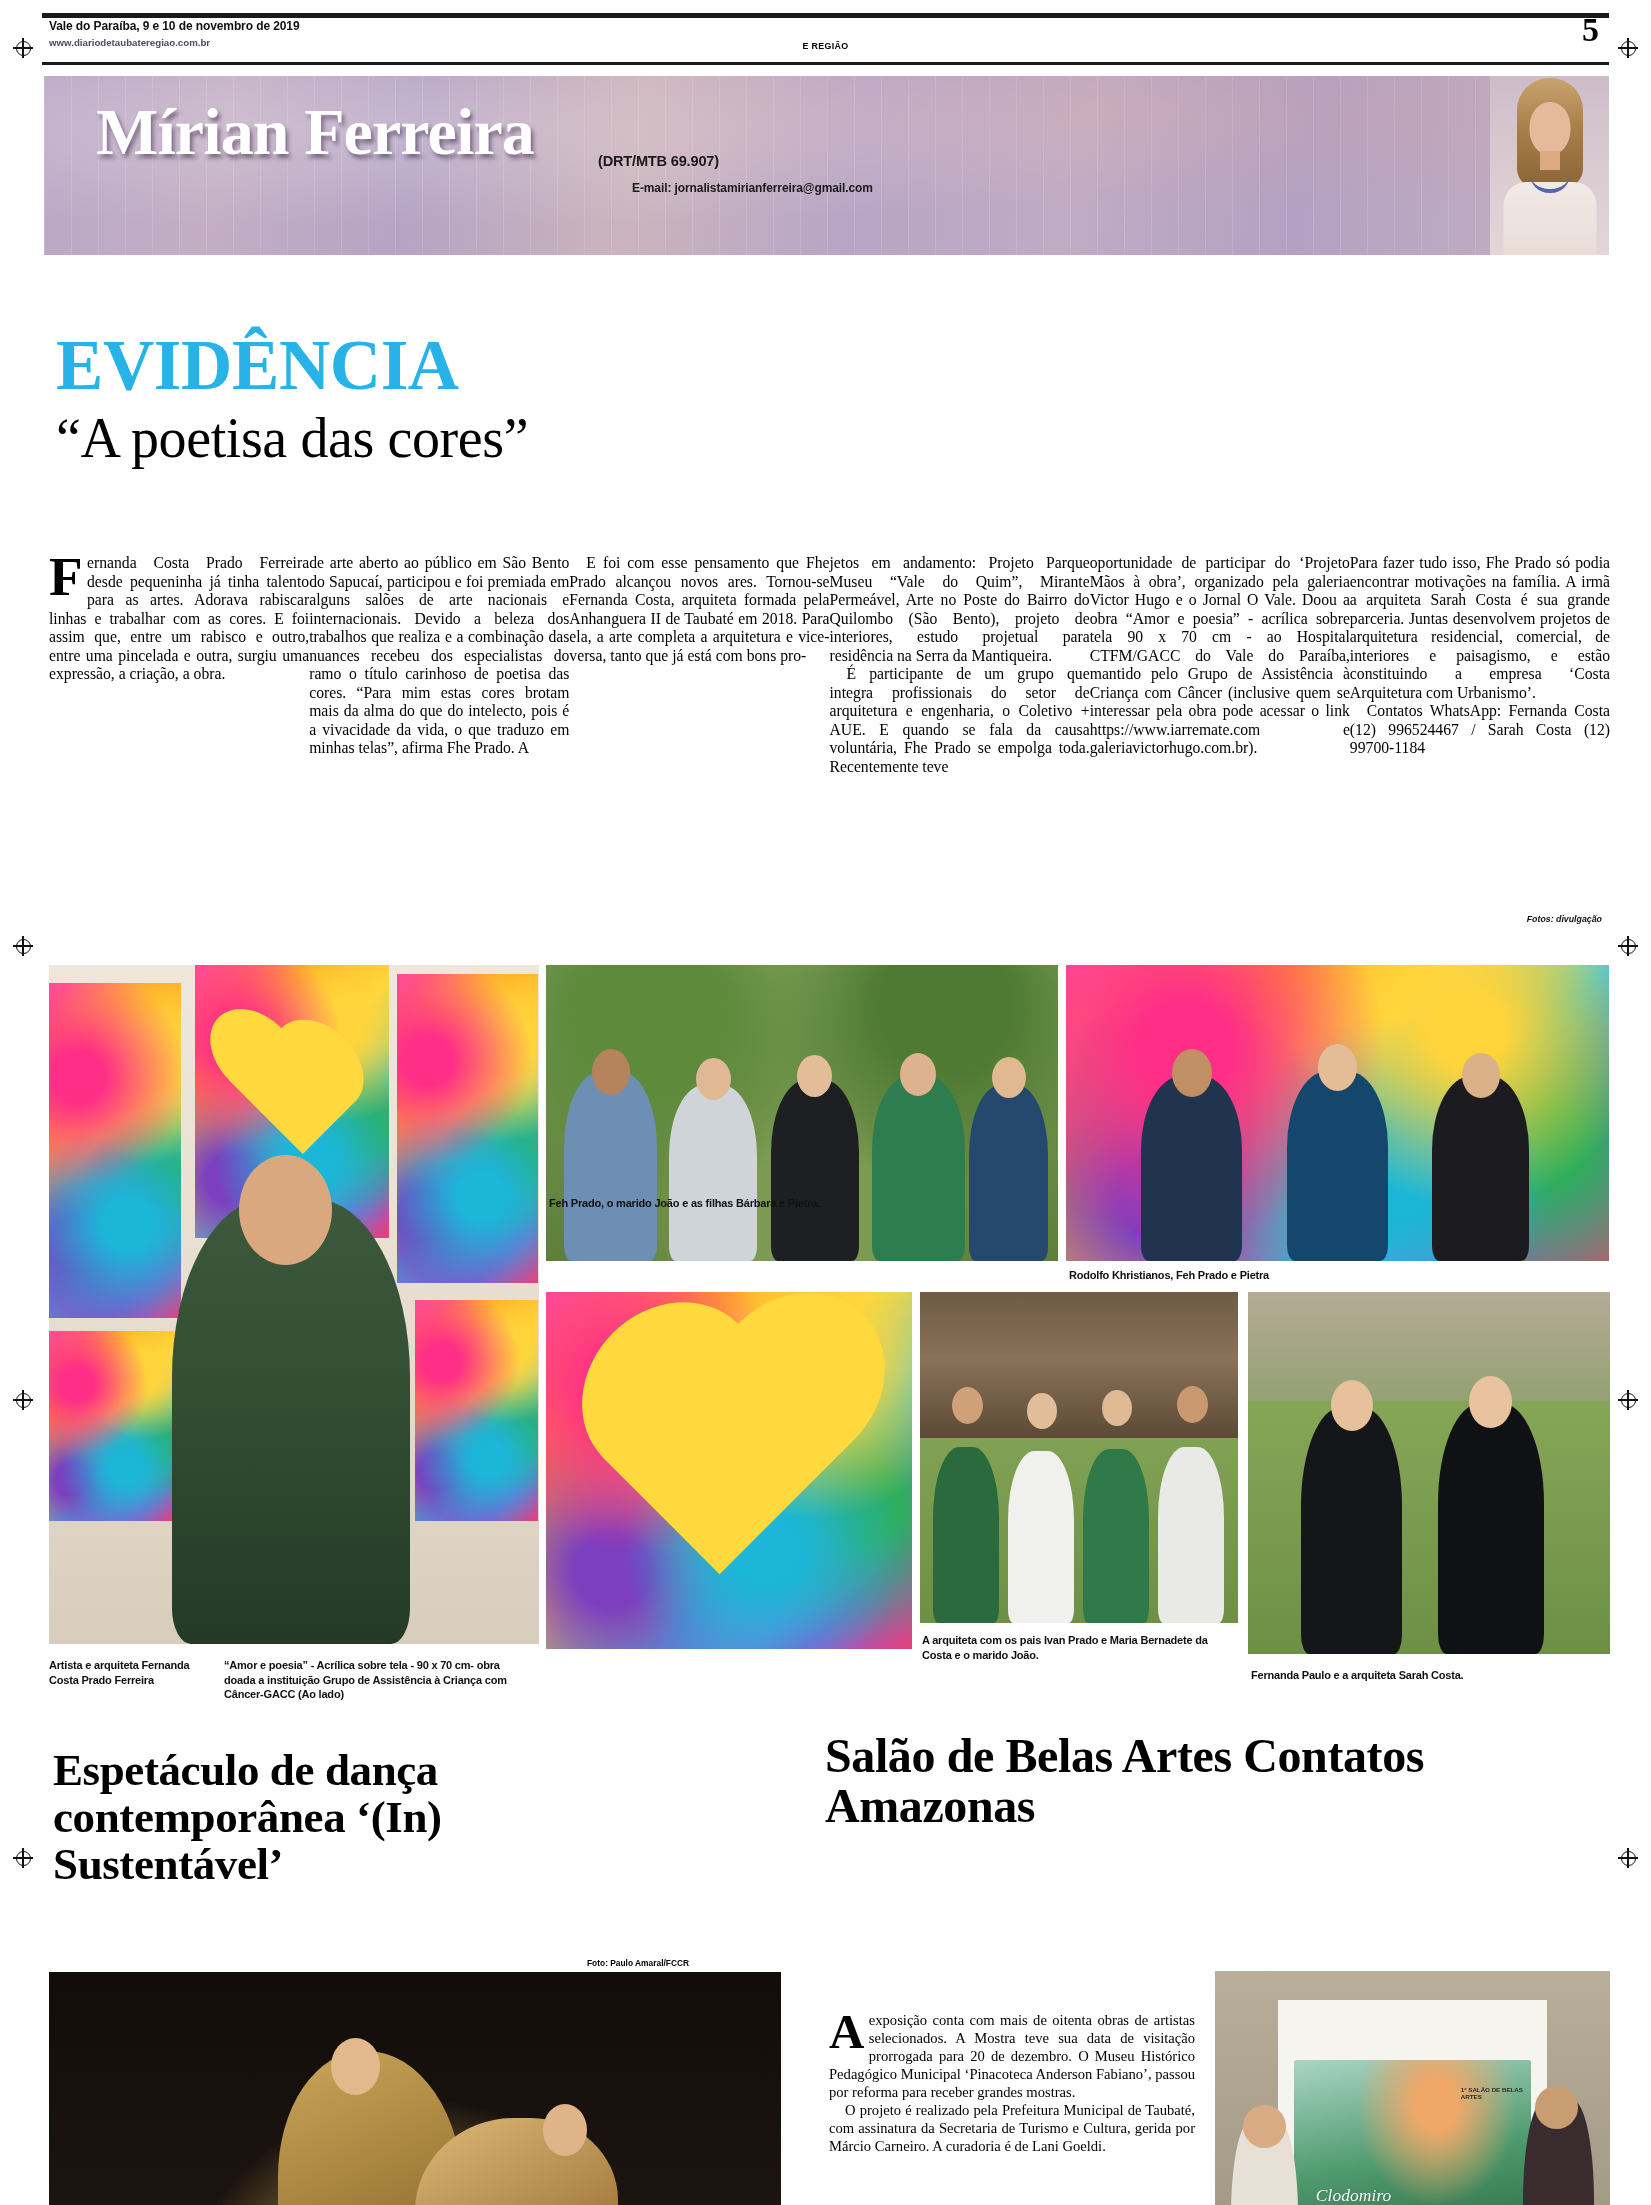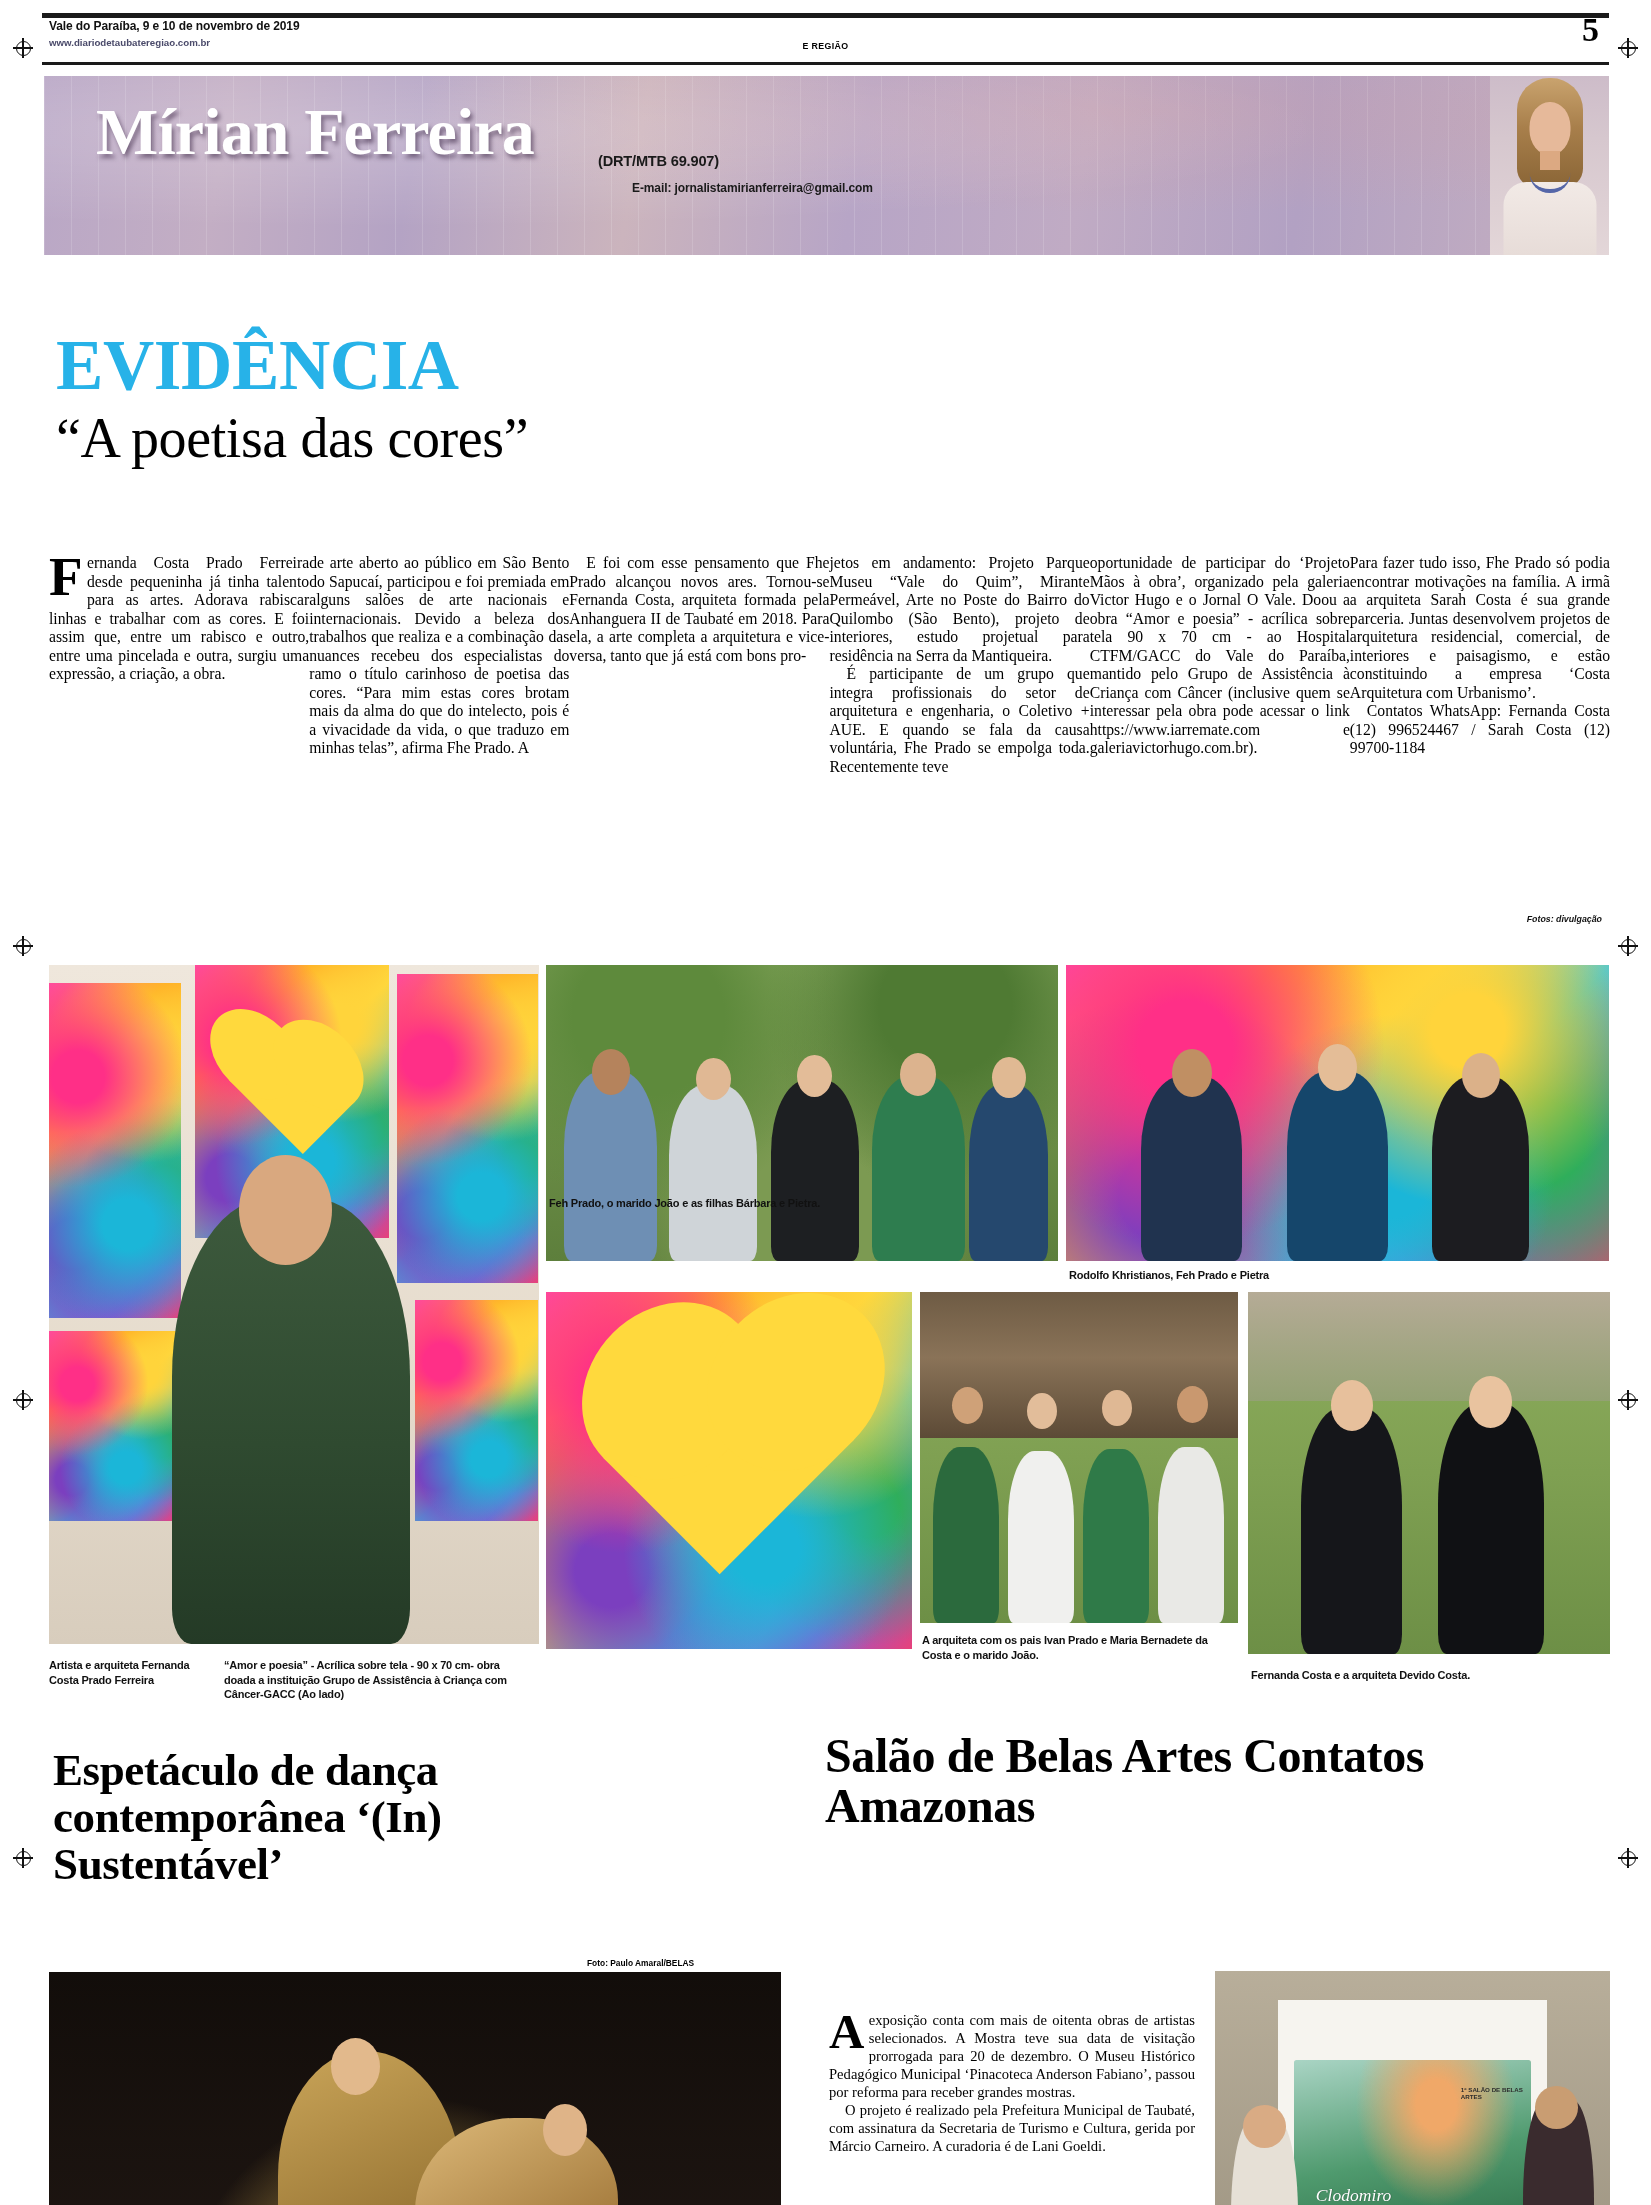--- a/index.html
+++ b/index.html
@@ -245,24 +245,24 @@
   </div>
   <div class="cap" style="left:922px;top:1633px;width:291px;">A arquiteta com os pais Ivan Prado e Maria Bernadete da Costa e o marido João.</div>
 
   <div class="ph grassbg" style="left:1248px;top:1292px;width:362px;height:362px;">
     <div class="indoor" style="position:absolute;left:0;top:0;width:100%;height:30%;background:linear-gradient(180deg,#b5ab96,#93a173);"></div>
     <div class="figure" style="left:53px;width:101px;height:247px;background:#15161a;"></div>
     <div class="fhead" style="left:83px;top:88px;width:42px;height:51px;background:#e7c09c;"></div>
     <div class="figure" style="left:190px;width:106px;height:251px;background:#101114;"></div>
     <div class="fhead" style="left:221px;top:84px;width:43px;height:52px;background:#e9c39f;"></div>
   </div>
-  <div class="cap" style="left:1251px;top:1668px;width:353px;">Fernanda Costa e a arquiteta Devido Costa.</div>
+  <div class="cap" style="left:1251px;top:1668px;width:353px;">Fernanda Paulo e a arquiteta Sarah Costa.</div>
 
   <div class="hl" style="position:absolute;left:53px;top:1747px;width:626px;font-size:45px;">Espetáculo de dança contemporânea ‘(In) Sustentável’</div>
-  <div style="position:absolute;left:587px;top:1958px;font-family:'Liberation Sans',sans-serif;font-weight:bold;font-size:8.4px;">Foto: Paulo Amaral/BELAS</div>
+  <div style="position:absolute;left:587px;top:1958px;font-family:'Liberation Sans',sans-serif;font-weight:bold;font-size:8.4px;">Foto: Paulo Amaral/FCCR</div>
   <div class="ph stage" style="left:49px;top:1972px;width:732px;height:481px;">
     <div style="position:absolute;left:229px;top:79px;width:185px;height:273px;border-radius:46% 52% 40% 44%;
                 background:linear-gradient(155deg,#caa559,#9d7a38 60%,#6e5325);"></div>
     <div style="position:absolute;left:282px;top:66px;width:49px;height:57px;border-radius:50%;background:#e2b98c;"></div>
     <div style="position:absolute;left:366px;top:146px;width:203px;height:190px;border-radius:50% 44% 46% 52%;
                 background:linear-gradient(150deg,#dcb878,#a98042 65%,#74592c);"></div>
     <div style="position:absolute;left:494px;top:132px;width:44px;height:52px;border-radius:50%;background:#dfb488;"></div>
 
   </div>
 

